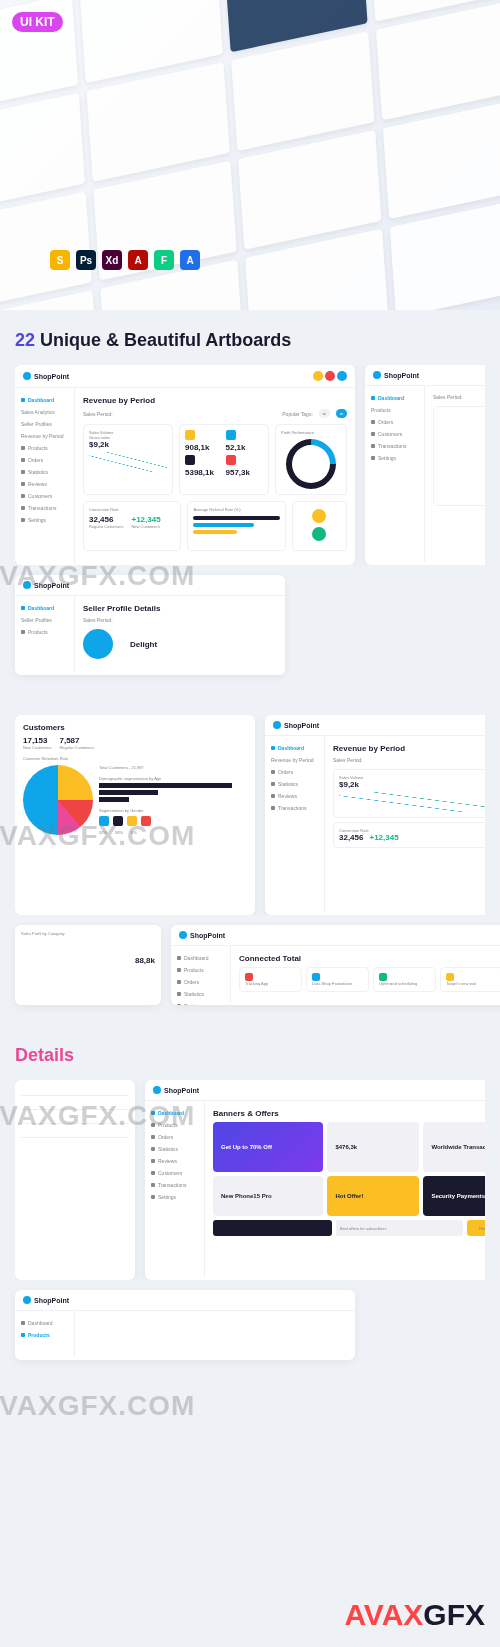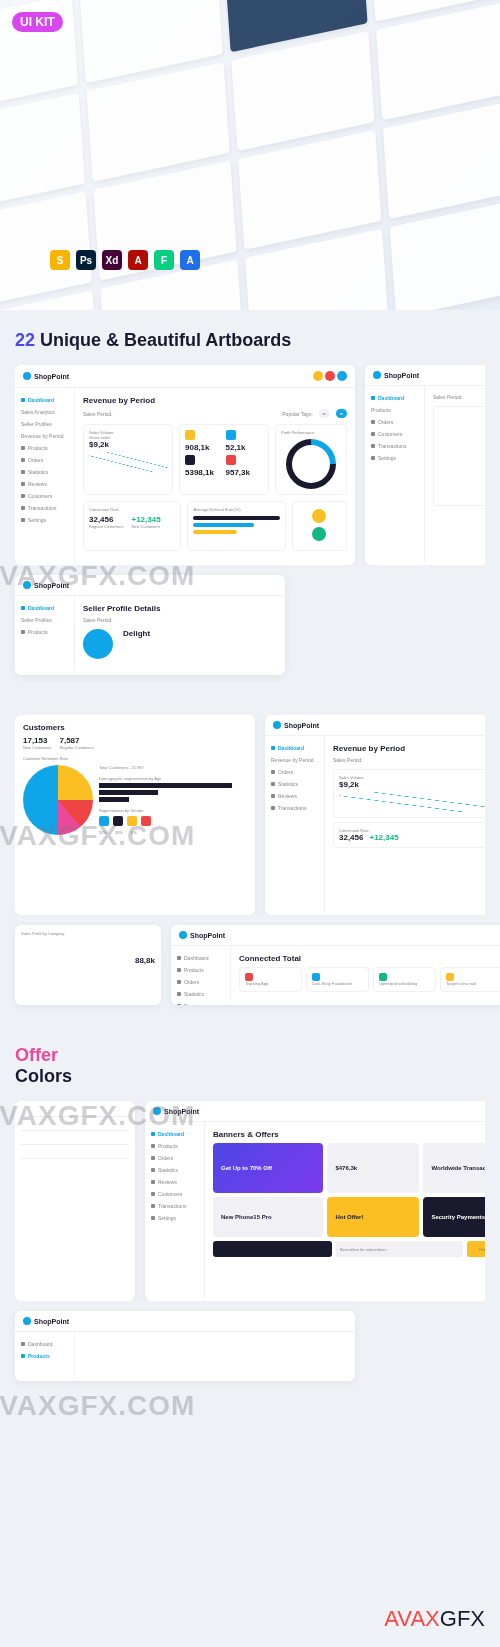--- a/index.html
+++ b/index.html
@@ -41,21 +41,21 @@
 .metric-label { font-size: 4px; color: #888; }
 .metric-val { font-size: 8px; font-weight: 700; color: #1a1a2e; }
 .mini-chart { height: 20px; background: linear-gradient(to top right, transparent 40%, #0ea5e9 41%, transparent 42%, transparent 60%, #10b981 61%, transparent 62%); margin-top: 3px; }
 .icon-box { width: 10px; height: 10px; border-radius: 2px; display: inline-block; margin-bottom: 2px; }
 .donut { width: 50px; height: 50px; border-radius: 50%; border: 6px solid #1a1a2e; border-top-color: #0ea5e9; transform: rotate(45deg); }
 .watermark { position: fixed; font-size: 28px; font-weight: 800; color: rgba(120,120,130,0.35); letter-spacing: 1px; z-index: 100; pointer-events: none; }
 .wm1 { top: 560px; left: -20px; transform: rotate(0deg); }
 .wm2 { top: 820px; left: -20px; }
 .wm3 { top: 1100px; left: -20px; }
 .wm4 { top: 1390px; left: -20px; }
-.footer-logo { position: absolute; bottom: 15px; right: 15px; font-size: 22px; font-weight: 400; z-index: 101; }
+.footer-logo { position: absolute; bottom: 15px; right: 15px; font-size: 30px; font-weight: 700; z-index: 101; }
 .footer-logo .a { color: #ff4444; }
 .footer-logo .b { color: #1a1a2e; }
 .pie { width: 70px; height: 70px; border-radius: 50%; background: conic-gradient(#fbbf24 0 90deg, #ef4444 90deg 140deg, #ec4899 140deg 180deg, #0ea5e9 180deg 360deg); }
 .banner { border-radius: 4px; padding: 8px; color: #fff; font-size: 6px; font-weight: 700; display: flex; align-items: center; }
 .shot-row2 { display: flex; gap: 10px; margin-top: 10px; }
 .products-grid { display: flex; gap: 4px; margin-top: 4px; }
 .prod { width: 30px; height: 24px; background: #f0f0f5; border-radius: 3px; }
 </style>
 </head>
 <body>
@@ -271,21 +271,21 @@
           <div class="sb-item">
               <span class="sb-dot"></span>
               <span>Products</span>
             </div>
         </div>
         <div class="main">
           <div class="card-title">Seller Profile Details</div>
           <div class="period-row">
               <span class="period-label">Sales Period:</span>
             </div>
-          <div style="display:flex;gap:10px;align-items:flex-start;margin-top:6px">
+          <div style="display:flex;gap:17px;align-items:center;margin-top:6px">
             <div style="width:30px;height:30px;border-radius:50%;background:#0ea5e9"></div>
             <span class="metric-val">Delight</span>
           </div>
         </div>
       </div>
     </div>
   </div>
 </div>
 
 <div class="watermark wm1">AVAXGFX.COM</div>
@@ -440,22 +440,21 @@
         </div>
       </div>
     </div>
   </div>
 </div>
 
 <div class="watermark wm2">AVAXGFX.COM</div>
 
 <div class="section">
   <div class="heading">
-    <div class="pink">Offer</div>
-    <div>Colors</div>
+    <div class="pink">Details</div>
   </div>
   <div class="shots-row">
     <div class="shot" style="width:120px;height:200px;padding:6px">
       <div style="height:10px;border-bottom:1px solid #eee;margin-bottom:4px"></div>
       <div style="height:10px;border-bottom:1px solid #eee;margin-bottom:4px"></div>
       <div style="height:10px;border-bottom:1px solid #eee;margin-bottom:4px"></div>
       <div style="height:10px;border-bottom:1px solid #eee;margin-bottom:4px"></div>
     </div>
     <div class="shot" style="width:360px;height:200px">
       <div class="shot-header">

